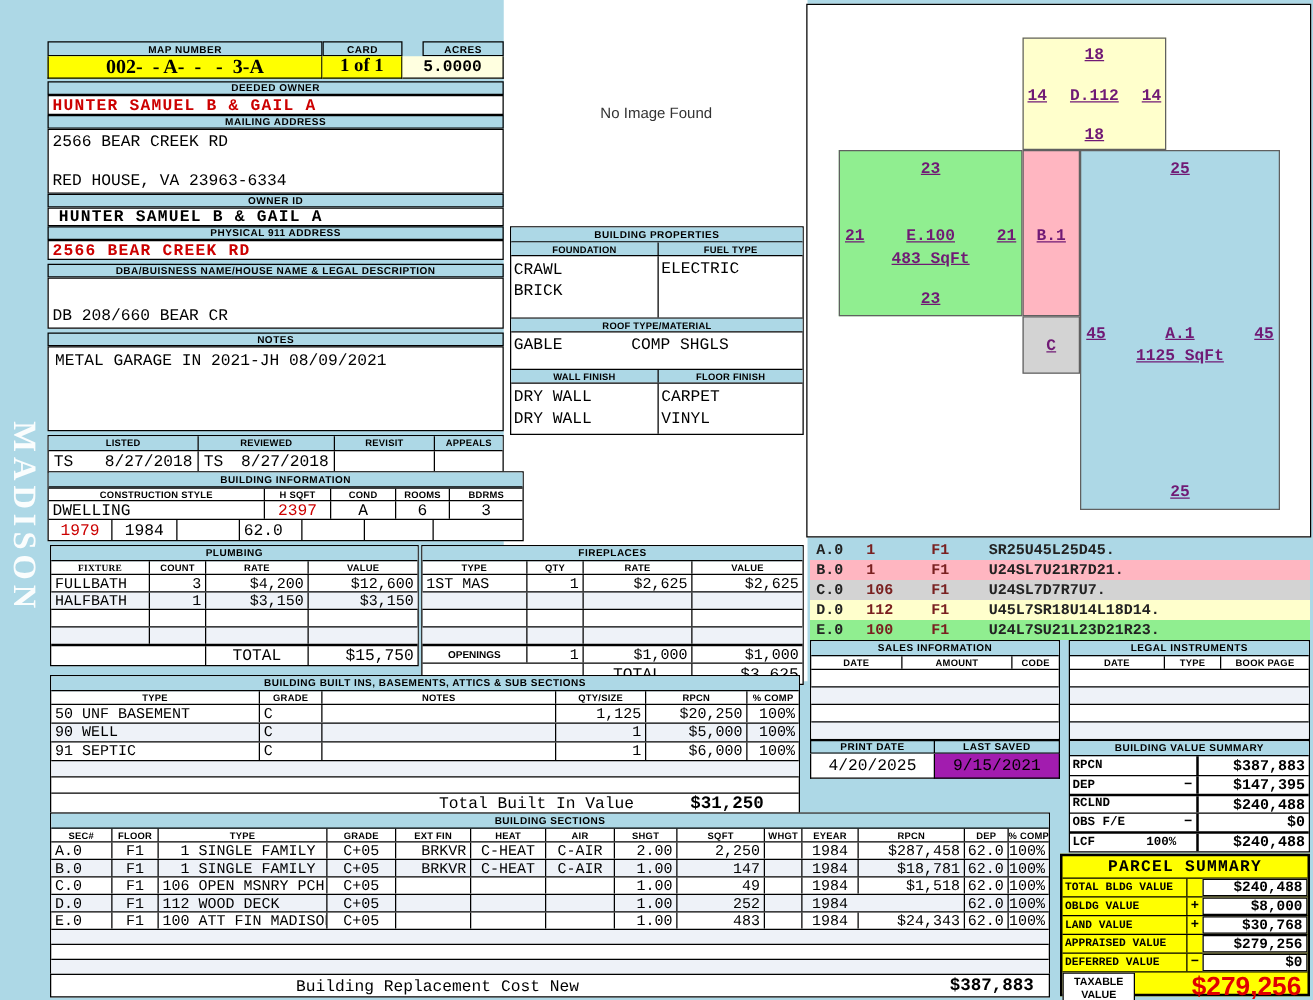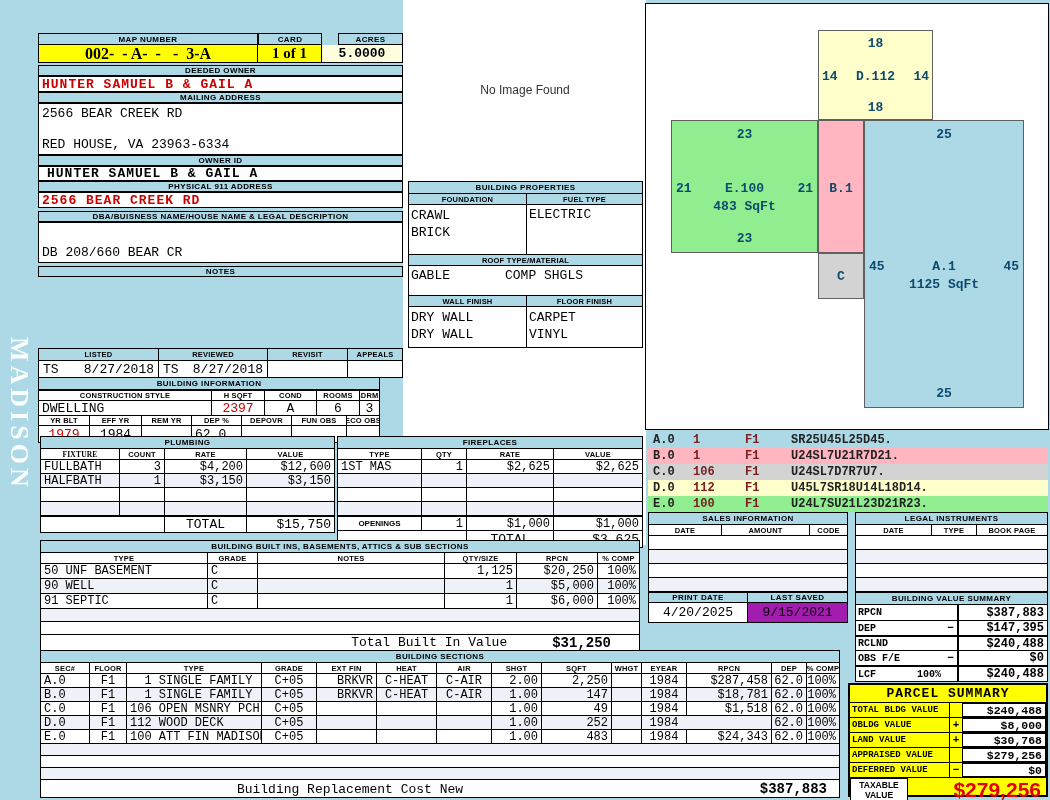--- a/index.html
+++ b/index.html
@@ -23,21 +23,21 @@
   .al{padding-left:3px;}
   .ar{justify-content:flex-end;padding-right:3px;}
   .ac{justify-content:center;}
   .b{font-weight:bold;}
   .red{color:#CC0000;font-weight:bold;}
   .alt{background:#EEF2F8;}
   .f1{flex:1;}
   .mono{font-family:"Liberation Mono",monospace;}
   
   .shape{position:absolute;border:1px solid #606060;box-sizing:border-box;}
-  .shape span{position:absolute;font:bold 13px "Liberation Mono",monospace;color:#0c4a6e;white-space:pre;}
+  .shape span{position:absolute;font:bold 13px "Liberation Mono",monospace;color:#701a75;white-space:pre;text-decoration:underline;}
   
   .vrow{display:flex;height:16px;align-items:center;font:bold 12px "Liberation Mono",monospace;color:#222;flex:none;}
   .vrow .vcode{width:40px;padding-left:5px;}
   .vrow .vnum{width:52px;color:#7a2020;}
   .vrow .vf{width:46px;color:#7a2020;}
   .vc0{background:#ADD8E6;} .vc1{background:#FFB6C1;} .vc2{background:#D3D3D3;} .vc3{background:#FFFFCC;} .vc4{background:#90EE90;}
   .sk-yellow{background:#FFFFCC;} .sk-green{background:#90EE90;} .sk-pink{background:#FFB6C1;} .sk-gray{background:#D3D3D3;} .sk-blue{background:#ADD8E6;}
 </style>
 </head>
 <body>
@@ -78,60 +78,54 @@
 
   <div class="abs bar" style="left:38px;top:181px;width:365px;height:11px;">PHYSICAL 911 ADDRESS</div>
   <div class="abs whitebg" style="left:38px;top:192px;width:365px;height:16px;border:1px solid #000;font:bold 13px 'Liberation Mono',monospace;color:#CC0000;display:flex;align-items:center;padding-left:3px;letter-spacing:1px;">2566 BEAR CREEK  RD</div>
 
   <div class="abs bar" style="left:38px;top:211px;width:365px;height:11px;">DBA/BUISNESS NAME/HOUSE NAME &amp; LEGAL DESCRIPTION</div>
   <div class="abs whitebg" style="left:38px;top:222px;width:365px;height:41px;border:1px solid #000;">
     <div class="abs mono" style="left:3px;bottom:2px;font-size:13px;">DB 208/660 BEAR CR</div>
   </div>
 
   <div class="abs bar" style="left:38px;top:266px;width:365px;height:11px;">NOTES</div>
+  <div class="abs whitebg" style="left:38px;top:277px;width:365px;height:68px;border:1px solid #000;">
+    <div class="abs mono" style="left:5px;top:3px;font-size:13px;">METAL GARAGE IN 2021-JH 08/09/2021</div>
+  </div>
 
   <div class="tbl" style="left:38px;top:348px;width:365px;">
     <div class="tr first hdr bluehdr" style="height:11px;">
       <span class="td" style="width:119px;">LISTED</span>
       <span class="td" style="width:109px;">REVIEWED</span>
       <span class="td" style="width:80px;">REVISIT</span>
       <span class="td f1">APPEALS</span>
     </div>
     <div class="tr d13" style="height:17px;">
       <span class="td" style="width:119px;justify-content:space-between;padding:0 4px;"><i style="font-style:normal;">TS</i><i style="font-style:normal;">8/27/2018</i></span>
       <span class="td" style="width:109px;justify-content:space-between;padding:0 4px;"><i style="font-style:normal;">TS</i><i style="font-style:normal;">8/27/2018</i></span>
       <span class="td" style="width:80px;"></span>
       <span class="td f1"></span>
     </div>
   </div>
 
-  <div class="tbl" style="left:38px;top:377px;width:342px;">
+  <div class="tbl" style="left:38px;top:377px;width:381px;">
     <div class="tbar">BUILDING INFORMATION</div>
     <div class="tr hdr" style="height:10px;">
       <span class="td" style="width:172px;">CONSTRUCTION STYLE</span>
       <span class="td" style="width:53px;">H SQFT</span>
       <span class="td" style="width:52px;">COND</span>
       <span class="td" style="width:43px;">ROOMS</span>
       <span class="td f1">BDRMS</span>
     </div>
     <div class="tr d13" style="height:15px;">
       <span class="td al" style="width:172px;">DWELLING</span>
       <span class="td ac red" style="width:53px;">2397</span>
       <span class="td ac" style="width:52px;">A</span>
       <span class="td ac" style="width:43px;">6</span>
       <span class="td ac f1">3</span>
-    </div>
-    <div class="tr hdr" style="height:10px;">
-      <span class="td" style="width:50px;">YR BLT</span>
-      <span class="td" style="width:52px;">EFF YR</span>
-      <span class="td" style="width:50px;">REM YR</span>
-      <span class="td" style="width:50px;">DEP %</span>
-      <span class="td" style="width:50px;">DEPOVR</span>
-      <span class="td" style="width:55px;">FUN OBS</span>
-      <span class="td f1">ECO OBS</span>
     </div>
     <div class="tr d13" style="height:17px;">
       <span class="td ac red" style="width:50px;">1979</span>
       <span class="td ac" style="width:52px;">1984</span>
       <span class="td" style="width:50px;"></span>
       <span class="td al" style="width:50px;">62.0</span>
       <span class="td" style="width:50px;"></span>
       <span class="td" style="width:55px;"></span>
       <span class="td f1"></span>
     </div>

